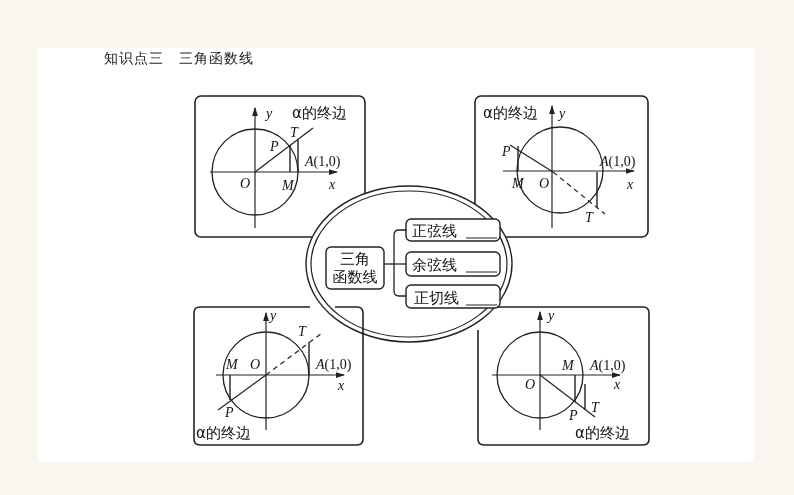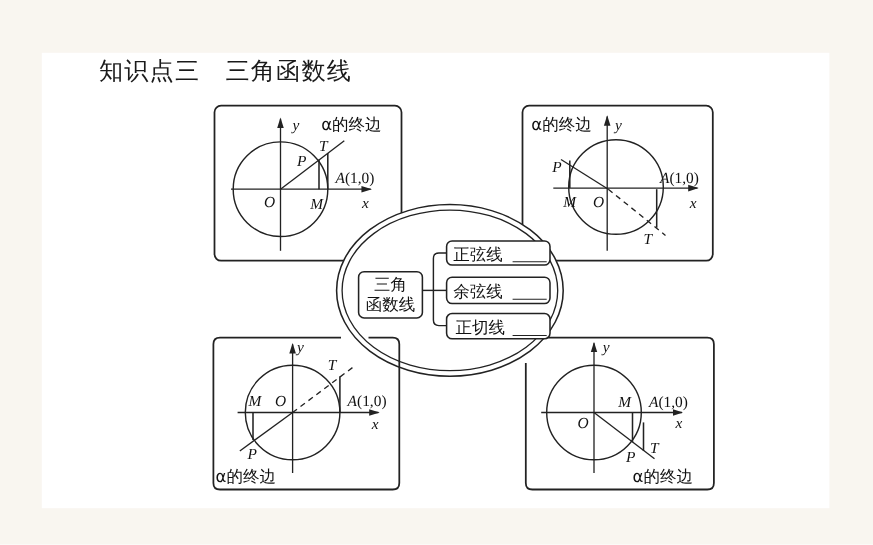--- a/index.html
+++ b/index.html
@@ -6,23 +6,23 @@
   body {
     width: 794px; height: 495px; overflow: hidden;
     background: #f9f6f0; position: relative;
     font-family: "DejaVu Serif", "Liberation Serif", serif;
   }
   .page {
     position: absolute; left: 38px; top: 48px; width: 716px; height: 414px;
     background: #ffffff;
   }
   .title {
-    position: absolute; left: 90px; top: 50px;
+    position: absolute; left: 104px; top: 50px;
     font-family: Liberation Mono, monospace;
-    font-size: 22px; color: #1a1a1a; letter-spacing: 1px; white-space: pre;
+    font-size: 14px; color: #1a1a1a; letter-spacing: 1px; white-space: pre;
   }
   .diagram { position: absolute; left: 0; top: 0; }
   .diagram text { font-family: "Liberation Serif", "DejaVu Serif", serif; fill: #111; }
   .cjk { font-family: "DejaVu Sans", "Liberation Sans", sans-serif !important; }
 </style>
 </head>
 <body>
 
 <div class="page"></div>
 <div class="title">知识点三　三角函数线</div>

